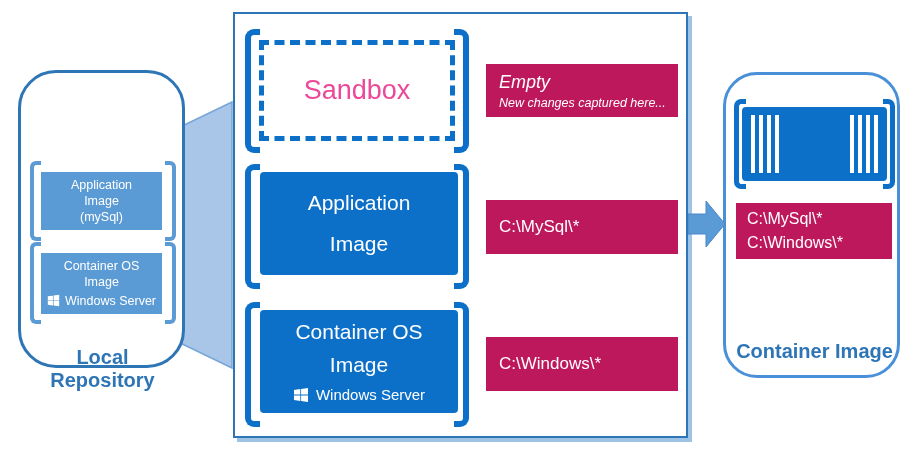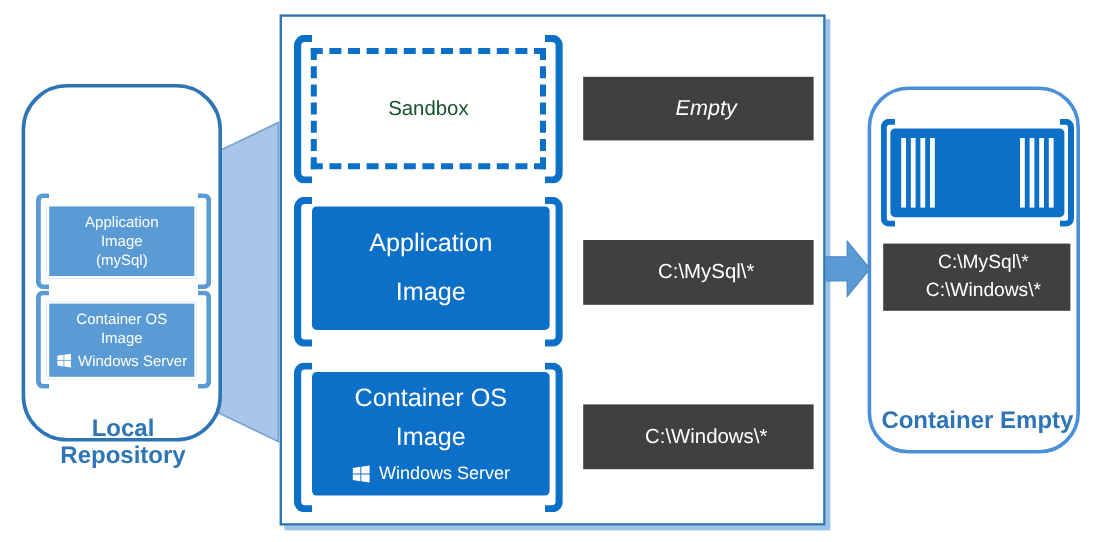--- a/index.html
+++ b/index.html
@@ -22,30 +22,30 @@
   .brk.mid.r{border-width:5px 5px 5px 0;border-radius:0 7px 7px 0;}
   
   .solid-box{position:absolute;background:#0d70c8;border-radius:4px;color:#fff;
     display:flex;flex-direction:column;align-items:center;justify-content:center;
     text-align:center;box-sizing:border-box;}
   .repo-box{position:absolute;background:#5b9bd5;border:2px solid #fff;color:#fff;
     display:flex;flex-direction:column;align-items:center;justify-content:center;
     text-align:center;font-size:12.5px;line-height:1.3;box-sizing:border-box;}
   .dashed-box{position:absolute;border:5px dashed #0d70c8;background:#fff;
     display:flex;align-items:center;justify-content:center;box-sizing:border-box;}
-  .label-box{position:absolute;background:#404040;color:#fff;display:flex;
-    flex-direction:column;justify-content:center;padding-left:13px;box-sizing:border-box;text-align:center;}
+  .label-box{position:absolute;background:#be185d;color:#fff;display:flex;
+    flex-direction:column;justify-content:center;padding-left:13px;box-sizing:border-box;}
   .stack-line{font-size:21px;}
   .gap16{row-gap:17px;}
   .gap8{row-gap:9px;}
   .os-row{display:flex;align-items:center;gap:7px;font-size:15px;}
   .os-row-sm{display:flex;align-items:center;gap:5px;font-size:12.5px;margin-top:2px;}
   .title-text{position:absolute;color:#2e75b6;font-weight:bold;font-size:20px;
     text-align:center;line-height:1.15;}
-  .sandbox-text{color:#14532d;font-size:17px;}
+  .sandbox-text{color:#ec4899;font-size:27px;}
   .empty-title{font-style:italic;font-size:18px;}
   .empty-sub{font-style:italic;font-size:12.5px;margin-top:3px;}
   .path-text{font-size:17px;}
   .view-paths{font-size:16px;line-height:1.5;padding-left:11px;}
   .stripes{position:absolute;top:8px;display:flex;gap:4px;height:58px;}
   .stripes span{display:block;width:4px;height:100%;background:#fff;}
   svg{display:block;}
 </style>
 </head>
 <body>
@@ -107,20 +107,21 @@
         <svg width="16" height="16" viewBox="0 0 16 16">
           <path fill="#fff" d="M1 2.9 7.3 2v5.6H1zM8.1 1.9 15 1v6.6H8.1zM1 8.4h6.3V14L1 13.1zM8.1 8.4H15V15l-6.9-.9z"></path>
         </svg>
       </span>
       <span>Windows Server</span>
     </div>
   </div>
 
   <div class="label-box" style="left:251px;top:50px;width:192px;height:53px;">
     <div class="empty-title">Empty</div>
+    <div class="empty-sub">New changes captured here...</div>
   </div>
   <div class="label-box" style="left:251px;top:186px;width:192px;height:54px;">
     <div class="path-text">C:\MySql\*</div>
   </div>
   <div class="label-box" style="left:251px;top:323px;width:192px;height:54px;">
     <div class="path-text">C:\Windows\*</div>
   </div>
 </div>
 
 <svg class="abs" style="left:688px;top:200px;z-index:3;" width="38" height="48">
@@ -144,14 +145,14 @@
         <span></span>
         <span></span>
     </div>
   </div>
 
   <div class="label-box view-paths" style="left:10px;top:128px;width:156px;height:56px;">
     <div>C:\MySql\*</div>
     <div>C:\Windows\*</div>
   </div>
 
-  <div class="title-text" style="left:0;top:265px;width:177px;">Container Empty</div>
+  <div class="title-text" style="left:0;top:265px;width:177px;">Container Image</div>
 </div>
 
 </body></html>

